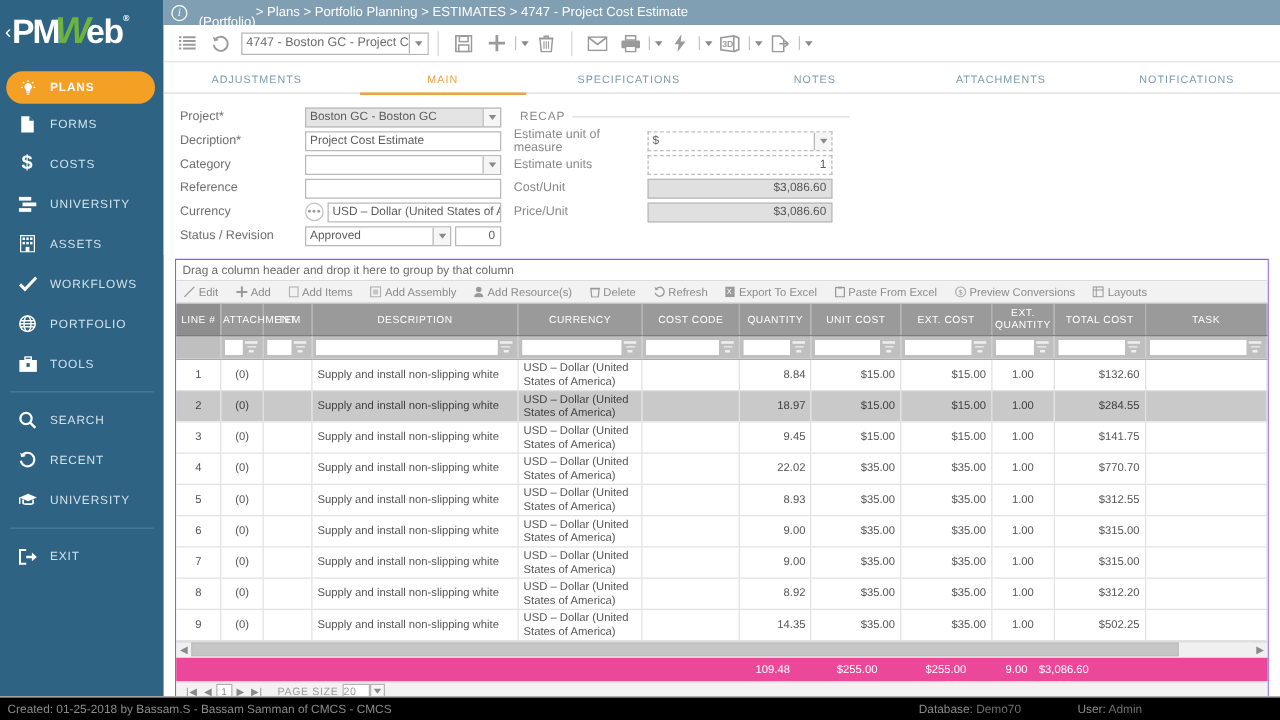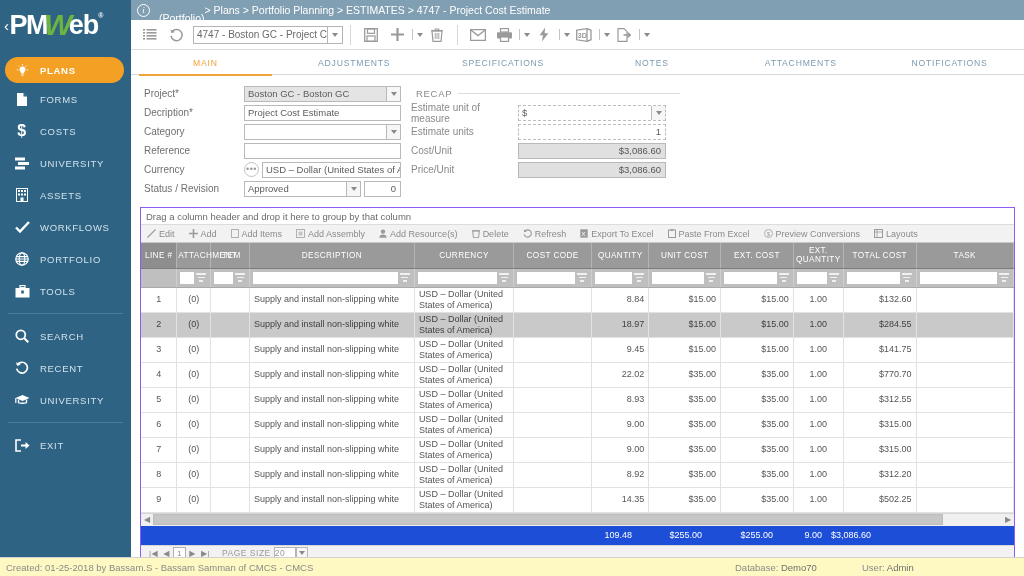--- a/index.html
+++ b/index.html
@@ -191,38 +191,38 @@
 
   .hscroll {
     height: 13px; background: #f0f0f0; border-top: 1px solid #d6d6d6;
     display:flex; align-items:center; position: relative;
   }
   .hscroll .arw { width:12px; text-align:center; font-size:8px; color:#8a8a8a; }
   .hscroll .track { flex:1 1 auto; height:11px; position:relative; background:#f0f0f0; }
   .hscroll .thumb { position:absolute; left:0; top:0; height:11px; width:93%; background:#c6c6c6; border:1px solid #bdbdbd;}
 
   .totalrow {
-    height: 19px; background: #1d4ed8; color:#ffffff; display:flex; align-items:center;
+    height: 19px; background: #ec4899; color:#ffffff; display:flex; align-items:center;
     font-size: 9px;
   }
   .totalrow .tc { text-align: right; padding-right: 5px; }
 
   .pager {
     height: 16px; background:#f2f2f2; border-top:1px solid #d6d6d6;
     display:flex; align-items:center; padding-left: 6px; overflow:hidden;
     font-size: 8.5px; color:#9a9a9a; letter-spacing:0.5px;
   }
   .pgbtn { width:13px; text-align:center; color:#8a8a8a; font-size:8px; }
   .pgbtn.cur { border:1px solid #b0b0b0; background:#fff; height:12px; line-height:11px; }
   .pgsize { width:22px; height:12px; background:#fff; border:1px solid #b5b5b5; margin-left:3px; }
   .pgsizearr { width:12px; height:12px; background:#f6f6f6; border:1px solid #b5b5b5; display:flex;align-items:center;justify-content:center;}
 
   .statusbar {
     position:absolute; left:0; bottom:0; width:1024px; height:19px;
-    background:#fef9c3; border-top:1px solid #d2d2d2;
+    background:#000000; border-top:1px solid #d2d2d2;
     display:flex; align-items:center; font-size:9.5px; color:#8a8a8a;
   }
   .statusbar .s1 { padding-left: 6px; }
   .statusbar .s2 { position:absolute; left: 735px; }
   .statusbar .s3 { position:absolute; left: 862px; }
   .statusbar b { font-weight: normal; color:#6f6f6f; }
 </style>
 </head>
 <body>
 
@@ -487,25 +487,25 @@
             <path d="M6.5 7h6.8M10.5 4.5L13.6 7l-3.1 2.6" fill="none" stroke="#9a9a9a" stroke-width="1.3"></path>
           </svg>
       </div>
       <span class="pipe"></span>
       <span class="caret-btn">
           <span class="caret"></span>
         </span>
     </div>
 
     <div class="tabs">
+      <div class="tab">
+          <span>ADJUSTMENTS</span>
+        </div>
       <div class="tab active">
           <span>MAIN</span>
-        </div>
-      <div class="tab">
-          <span>ADJUSTMENTS</span>
         </div>
       <div class="tab">
           <span>SPECIFICATIONS</span>
         </div>
       <div class="tab">
           <span>NOTES</span>
         </div>
       <div class="tab">
           <span>ATTACHMENTS</span>
         </div>

